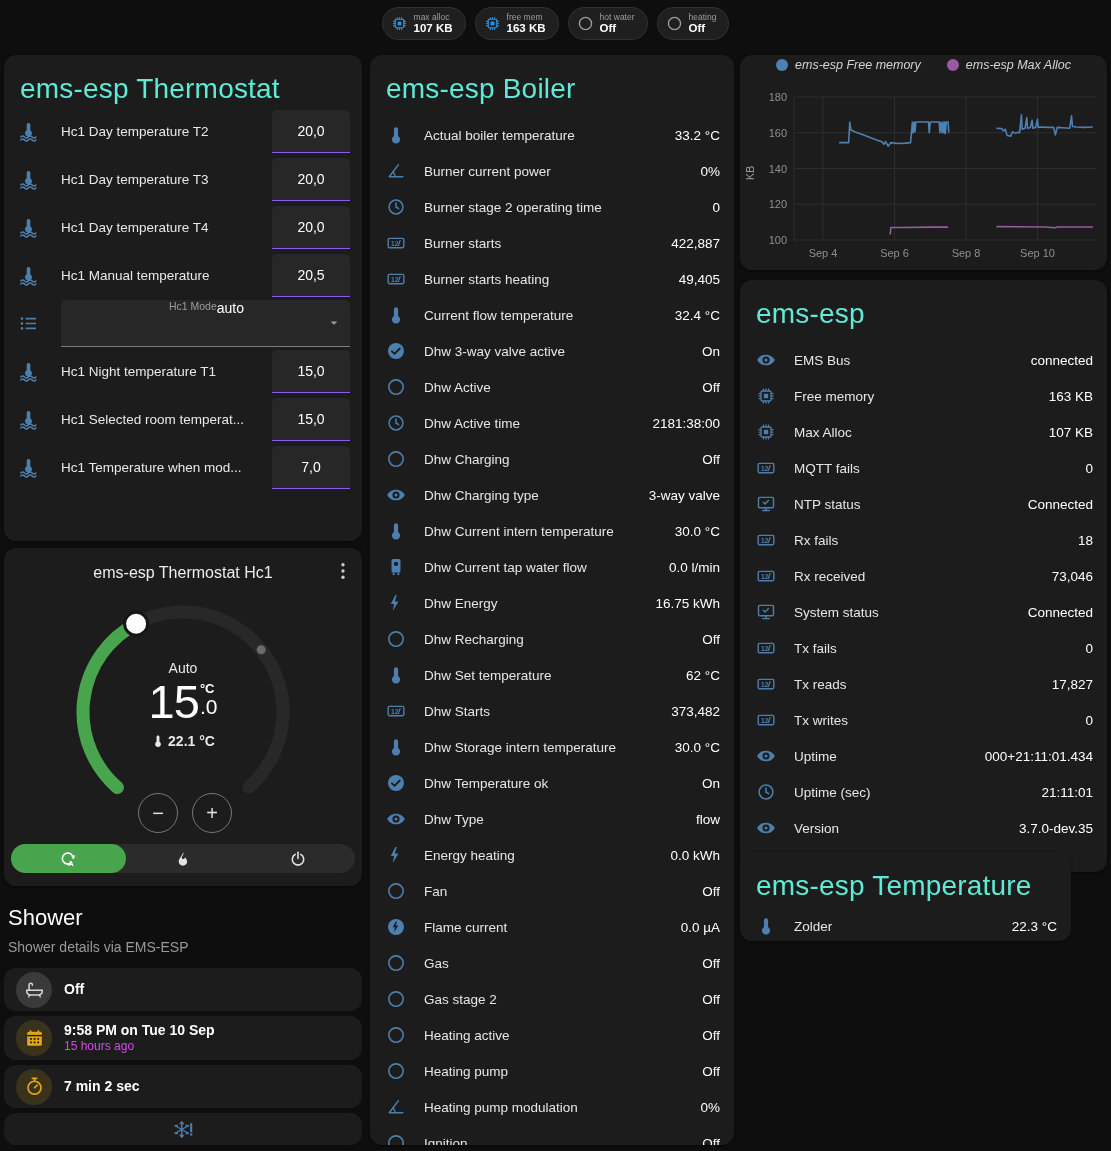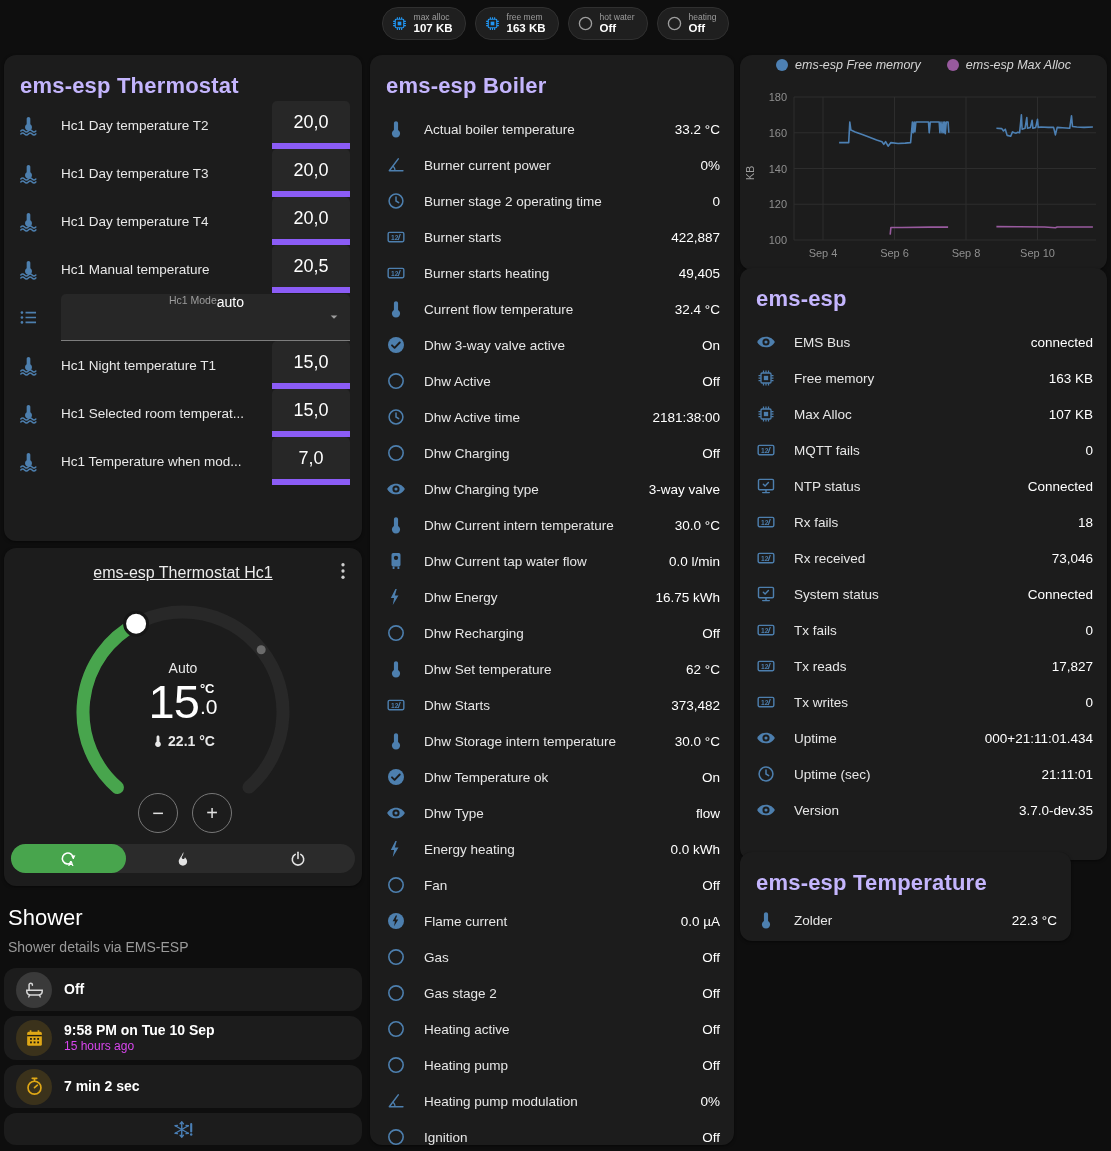--- a/index.html
+++ b/index.html
@@ -1,40 +1,40 @@
 <!DOCTYPE html>
 <html><head>
 <meta charset="utf-8">
 <style>
   html,body{margin:0;padding:0;background:#0e0e0e;width:1111px;height:1151px;overflow:hidden;
     font-family:"Liberation Sans", sans-serif;-webkit-font-smoothing:antialiased;}
   .page{position:relative;width:1111px;height:1151px;background:#0e0e0e;color:#e8e8e8;}
   .card{position:absolute;background:#1c1c1c;border-radius:12px;box-shadow:0 1px 3px rgba(0,0,0,.5);overflow:hidden;}
-  .card-title{font-size:22px;font-weight:700;color:#c4b5fd;padding:18px 16px 6px 16px;letter-spacing:.2px;}
+  .card-title{font-size:28px;font-weight:400;color:#5eead4;padding:18px 16px 6px 16px;letter-spacing:.2px;}
   
   .chipbar{position:absolute;top:7px;left:0;width:100%;display:flex;justify-content:center;gap:9px;}
   .chip{height:31px;background:#1f1f1f;border:1px solid #303030;border-radius:16px;display:flex;align-items:center;
     padding:0 12px 0 8px;gap:6px;cursor:pointer;}
   .chip .ic{width:17px;height:17px;color:#2196f3;}
   .chip.st-gray .ic{color:#9e9e9e;}
   .chip-col{display:flex;flex-direction:column;line-height:1.05;}
   .chip-label{font-size:8.5px;color:#9d9d9d;}
   .chip-value{font-size:11.5px;font-weight:bold;color:#fff;}
   
   .rows{padding:6px 0 10px 0;}
   .erow{height:36px;display:flex;align-items:center;padding:0 14px 0 16px;cursor:pointer;}
   .erow .ic{width:20px;height:20px;color:#4d7fae;flex:0 0 auto;}
   .erow .elabel{flex:1;font-size:13.5px;color:#e6e6e6;margin-left:18px;white-space:nowrap;overflow:hidden;}
   .erow .evalue{font-size:13.5px;font-weight:500;color:#fff;white-space:nowrap;margin-left:8px;}
   
   .trow{height:48px;display:flex;align-items:center;padding:0 12px 0 14px;}
   .trow .ic{width:21px;height:21px;color:#4d7fae;flex:0 0 auto;}
   .trow .tlabel{flex:1;font-size:13.5px;color:#e8e8e8;margin-left:22px;white-space:nowrap;overflow:hidden;}
-  .numbox{width:78px;height:42px;background:#272727;border-radius:5px 5px 0 0;border-bottom:6px solid #8b5cf6;
-    display:flex;align-items:center;justify-content:center;font-size:18px;color:#fff;cursor:text;}
+  .numbox{width:78px;height:42px;background:#272727;border-radius:5px 5px 0 0;border-bottom:1px solid #8b5cf6;
+    display:flex;align-items:center;justify-content:center;font-size:14px;color:#fff;cursor:text;}
   .widebox{flex:1;height:46px;background:#272727;border-radius:5px 5px 0 0;border-bottom:1px solid #7d7d7d;
     margin-left:22px;display:flex;justify-content:center;padding:0 10px 0 12px;cursor:pointer;position:relative;}
   .wlabel{font-size:10.5px;color:#9c9c9c;line-height:1.25;}
   .wvalue{font-size:14px;color:#fff;line-height:1.25;}
   .caret{position:absolute;right:8px;top:15px;width:16px;height:16px;color:#9e9e9e;}
   .trow .tlabel, .trow .numbox, .widebox{min-width:0;}
   
   .dial-title{text-align:center;font-size:16px;font-weight:500;color:#ececec;padding-top:16px;}
   .kebab{position:absolute;top:12px;right:8px;width:22px;height:22px;color:#cfcfcf;cursor:pointer;}
   .dialwrap{position:absolute;left:50%;top:44px;width:240px;height:240px;transform:translateX(-50%);}
@@ -247,21 +247,21 @@
               <path fill="none" stroke="currentColor" stroke-width="1.7" stroke-linecap="round" d="M3.2 21.6q2.1-2.3 4.3 0t4.3 0 4.3 0 4.3 0"></path>
             </svg>
           </span>
           <span class="tlabel">Hc1 Temperature when mod...</span>
           <div class="numbox">7,0</div>
 
         </div>
       </div>
   </div>
 
-  <div class="card" style="left:4px;top:548px;width:358px;height:338px;text-decoration:underline;">
+  <div class="card" style="left:4px;top:548px;width:358px;height:338px;">
     <div class="dial-title">ems-esp Thermostat Hc1</div>
     <span class="kebab">
         <svg viewBox="0 0 24 24" width="100%" height="100%" style="display:block">
           <circle cx="12" cy="5.2" r="1.8" fill="currentColor"></circle>
           <circle cx="12" cy="12" r="1.8" fill="currentColor"></circle>
           <circle cx="12" cy="18.8" r="1.8" fill="currentColor"></circle>
         </svg>
       </span>
     <div class="dialwrap">
       <svg width="240" height="240" viewBox="0 0 240 240">
@@ -742,21 +742,21 @@
         <line x1="297.5" y1="42" x2="297.5" y2="185" stroke="#2d2d2d" stroke-width="1"></line>
         <text x="297.5" y="202" font-size="11" fill="#8f8f8f" text-anchor="middle">Sep 10</text>
         <text x="14" y="118" font-size="11" fill="#9e9e9e" text-anchor="middle" transform="rotate(-90 14 118)">KB</text>
         <polyline points="99.1,87.6 108.7,87.6 109.8,67.0 110.9,75.1 115.2,76.9 122.3,79.5 129.5,82.2 136.6,84.9 142.0,86.7 143.8,89.4 145.6,86.7 148.1,91.2 150.9,87.6 158.1,88.5 165.2,88.1 170.6,87.6 172.4,67.0 173.1,77.8 174.2,67.0 174.9,76.9 175.9,67.0 188.5,67.0 189.2,77.8 190.3,67.0 199.2,67.0 199.9,77.8 201.0,67.0 202.0,77.8 203.1,67.0 203.8,77.8 204.6,67.0 205.3,78.6 206.3,67.0 208.1,67.0 208.8,77.8" fill="none" stroke="#4d80b3" stroke-width="1.6" stroke-linejoin="round"></polyline>
         <polyline points="256.4,73.3 261.8,73.6 263.5,76.0 265.3,74.2 267.1,80.4 270.7,81.3 272.5,76.9 274.3,77.8 276.1,78.1 277.8,77.2 279.6,77.8 281.4,59.9 282.1,74.2 285.0,73.3 286.8,62.6 287.5,73.3 290.4,72.4 292.1,65.2 292.9,73.3 295.7,72.4 297.5,64.3 298.2,72.4 301.1,72.0 308.2,72.4 313.6,72.4 315.4,79.9 317.2,72.4 322.5,72.7 329.7,73.3 331.5,60.8 332.5,71.5 336.8,72.0 344.0,72.4 352.9,72.0" fill="none" stroke="#4d80b3" stroke-width="1.6" stroke-linejoin="round"></polyline>
         <polyline points="150.2,179.6 150.9,172.5 161.7,172.5 190.3,172.1 208.1,172.1" fill="none" stroke="#985a9e" stroke-width="1.6" stroke-linejoin="round"></polyline>
         <polyline points="256.4,171.6 279.6,171.8 304.6,172.0 315.4,172.8 317.2,172.0 352.9,172.0" fill="none" stroke="#985a9e" stroke-width="1.6" stroke-linejoin="round"></polyline>
       </svg>
   </div>
 
-  <div class="card" style="left:740px;top:268px;width:367px;height:592px;">
+  <div class="card" style="left:740px;top:280px;width:367px;height:592px;">
     <div class="card-title">ems-esp</div>
     <div class="rows">
 
         <div class="erow">
           <span class="ic">
             <svg viewBox="0 0 24 24" width="100%" height="100%" style="display:block">
               <path fill="currentColor" d="M12 5.6C7.1 5.6 3 8.6 1.4 12 3 15.4 7.1 18.4 12 18.4s9-3 10.6-6.4C21 8.6 16.9 5.6 12 5.6z"></path>
               <circle cx="12" cy="12" r="4.3" fill="#1c1c1c"></circle>
               <circle cx="12" cy="12" r="1.9" fill="currentColor"></circle>
             </svg>

